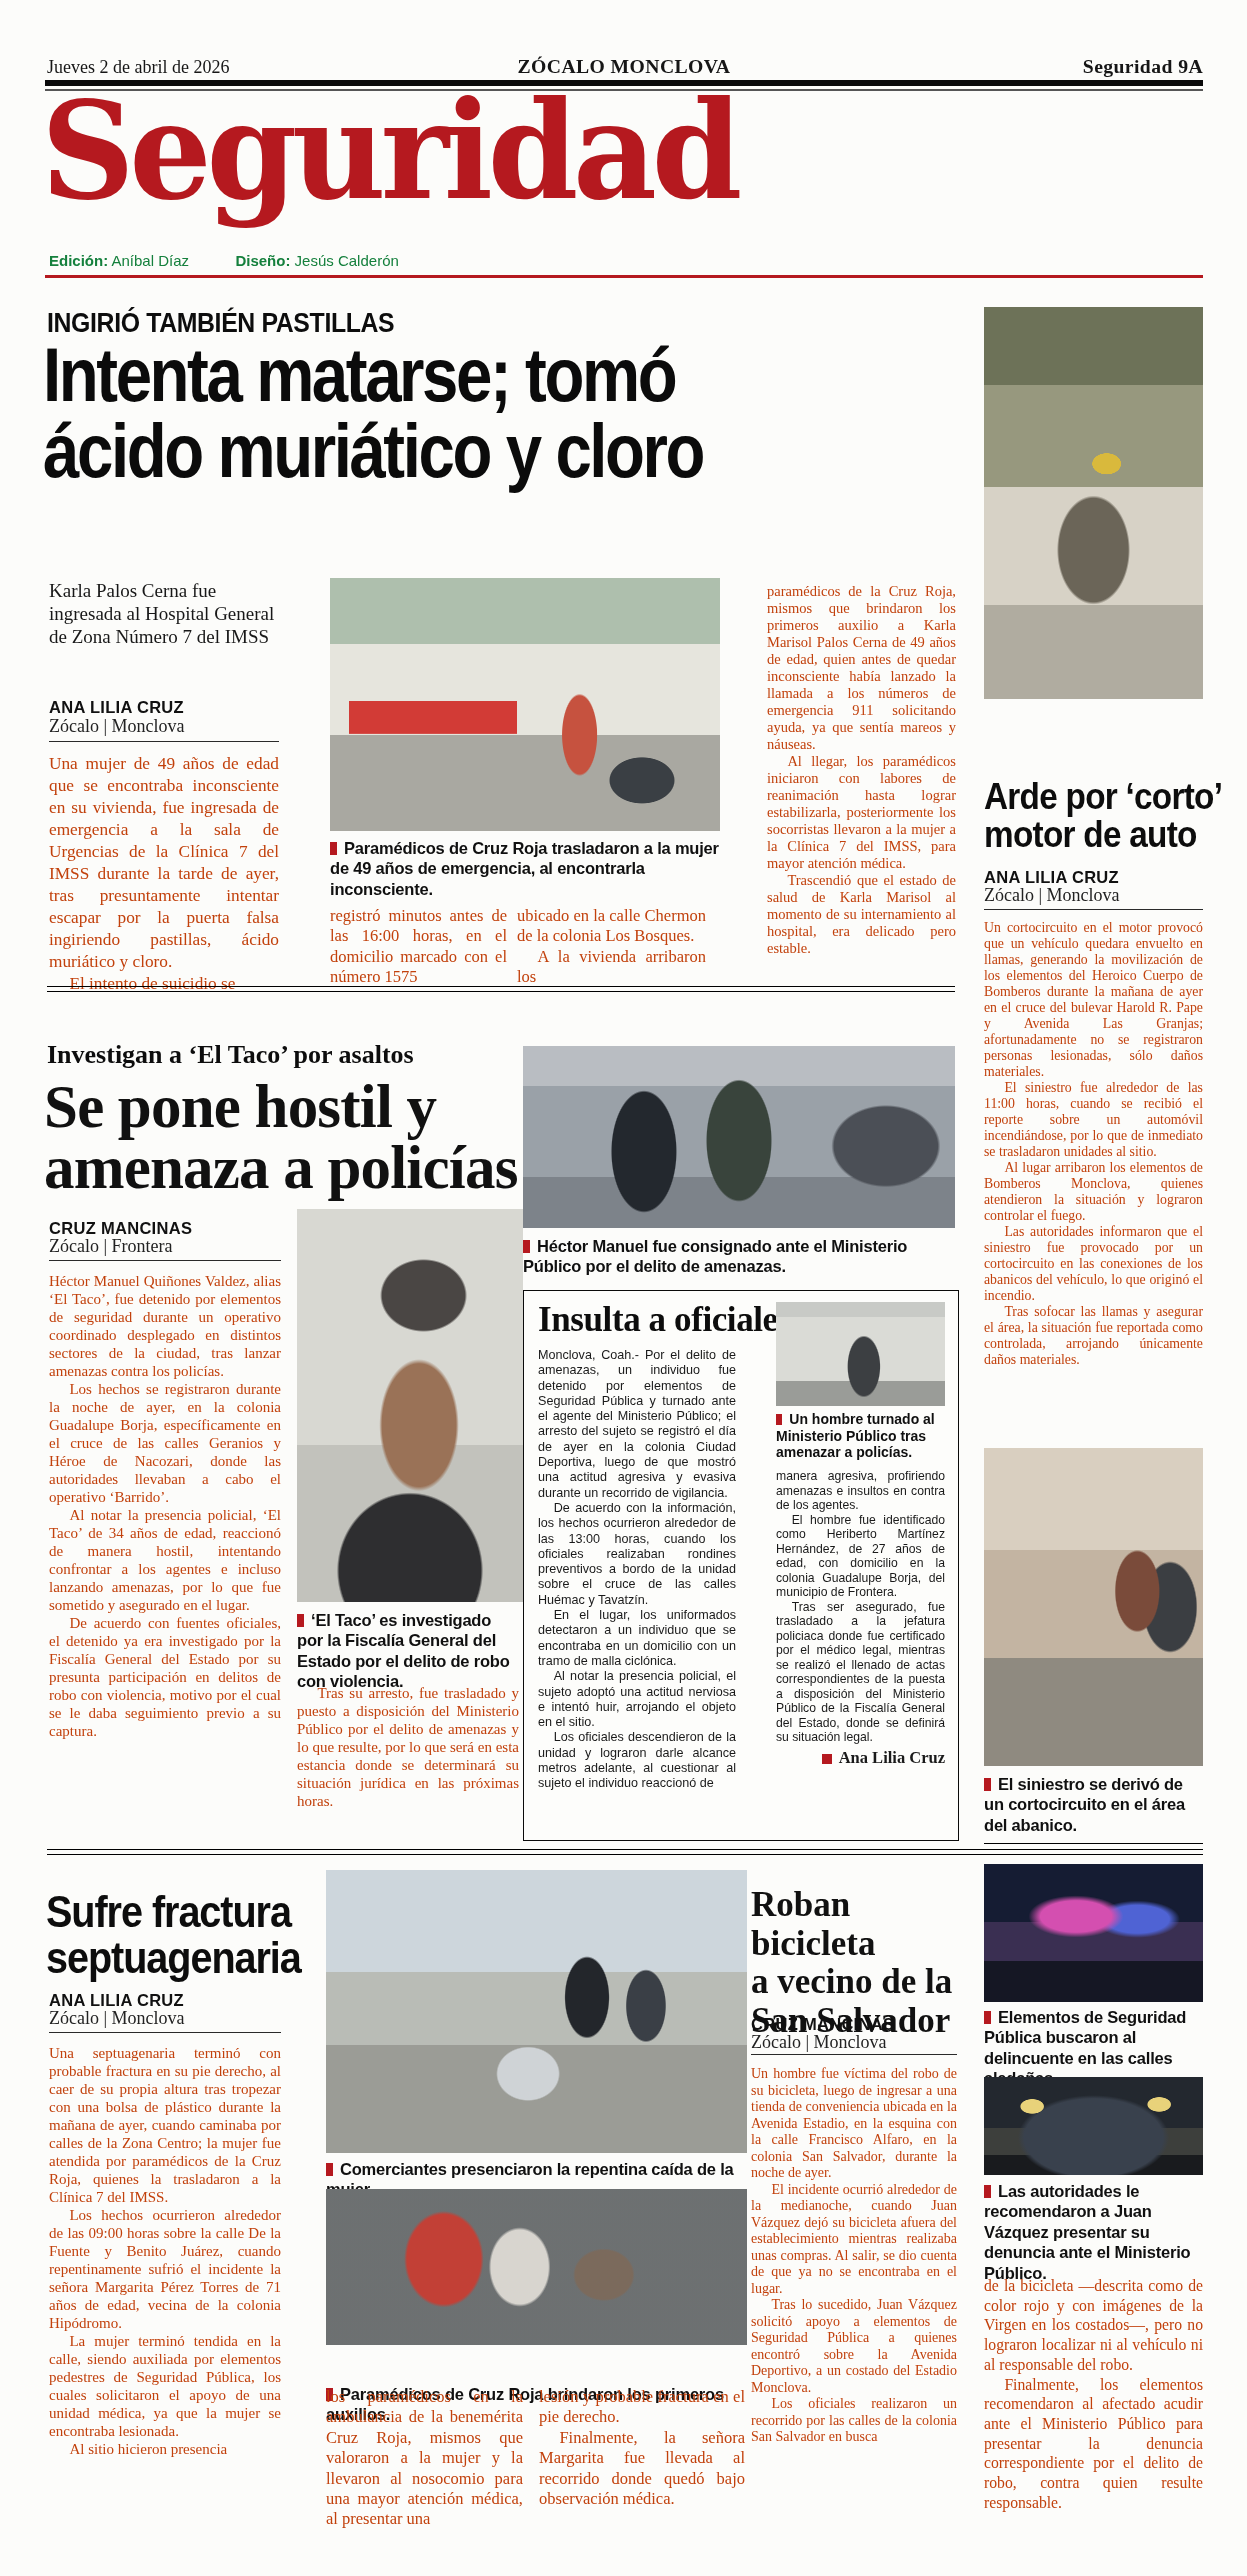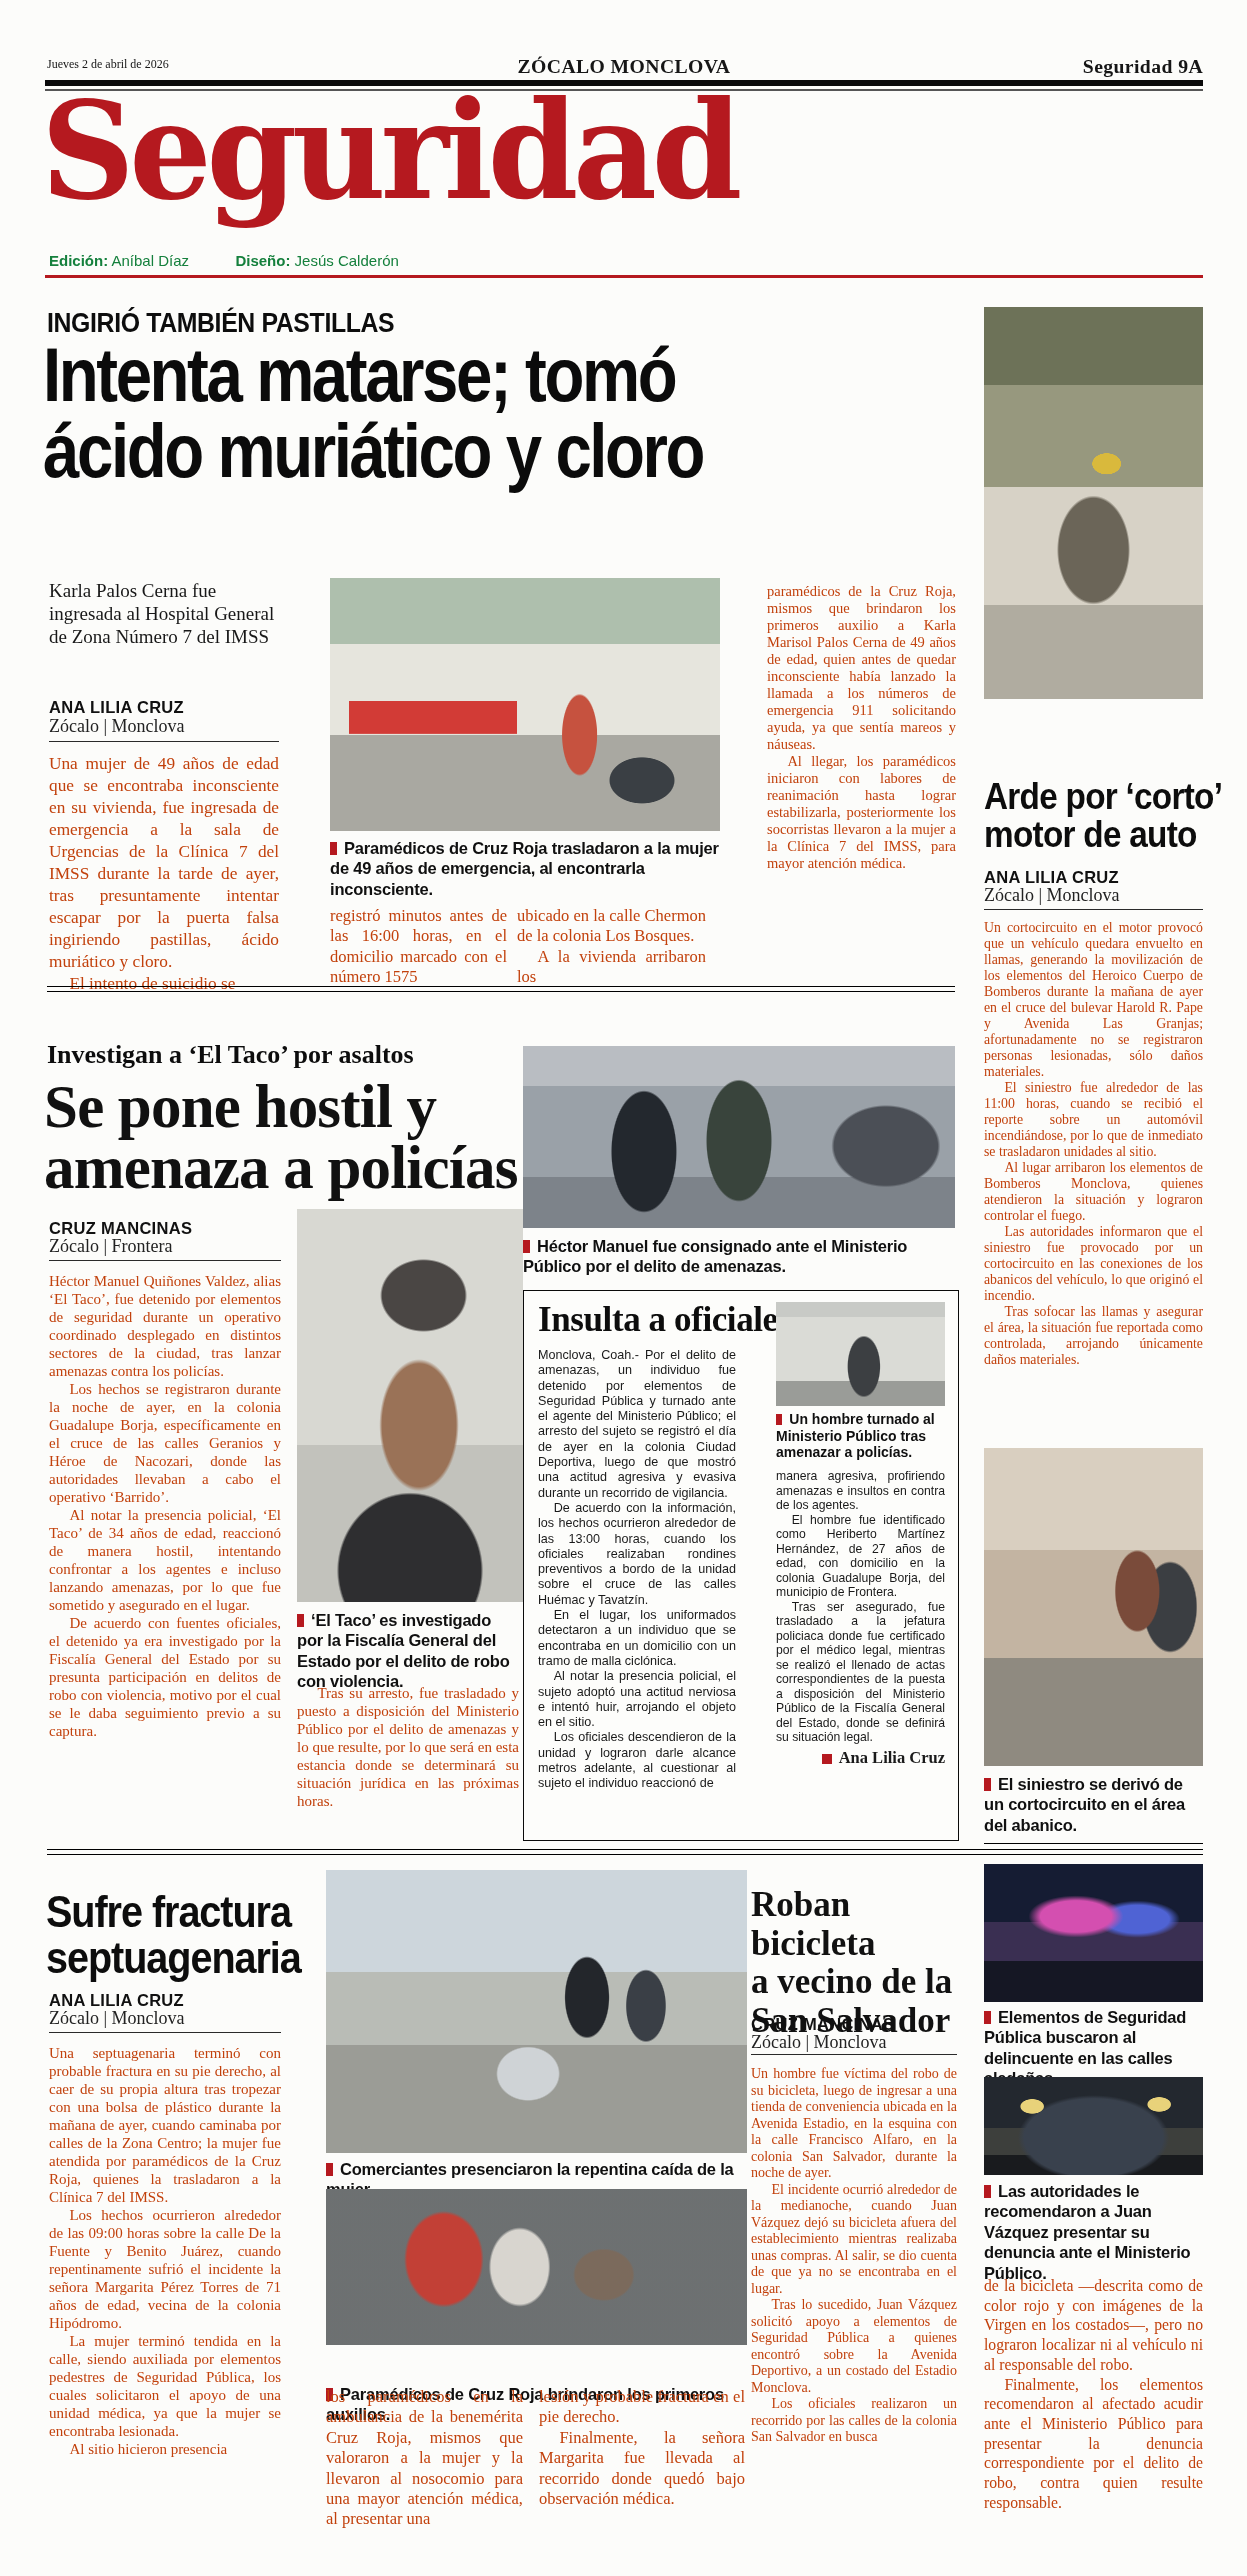--- a/index.html
+++ b/index.html
@@ -2,21 +2,21 @@
 <html style="font-size:12.6px"><head>
 <meta charset="utf-8">
 <style>
   html,body{margin:0;padding:0;background:#e8e8e6;}
   .page{position:relative;width:1248px;height:2576px;background:#fcfcfa;margin:0 auto;overflow:hidden;
         font-family:"Liberation Serif",serif;color:#161616;}
   .abs{position:absolute;}
   .serif{font-family:"Liberation Serif",serif;}
   .nowrap{white-space:nowrap;}
   
-  .mh-date{font-size:12px;text-align:center;}
+  .mh-date{font-size:18px;text-align:center;}
   .mh-brand{font-size:19.7px;font-weight:bold;letter-spacing:0.4px;}
   .mh-bar{background:#0a0a0a;height:5.5px;}
   .mh-thin{background:#555;height:1.6px;}
   .seg-title{font-family:"DejaVu Serif",serif;font-weight:bold;font-size:135px;line-height:1;
              letter-spacing:-5.5px;transform:scaleX(.96);transform-origin:left top;}
   .credits{font-family:"Liberation Sans",sans-serif;font-size:15px;color:#15803d;}
   .credits b{font-weight:bold;}
   .red-rule{height:3.1px;}
   
   .kicker{font-family:"Liberation Sans",sans-serif;font-weight:800;font-size:27px;letter-spacing:-0.4px;
@@ -157,20 +157,21 @@
   <div class="abs bt sz-mid" style="left:330px;top:906px;width:177px;">
     <p>registró minutos antes de las 16:00 horas, en el domicilio marcado con el número 1575</p>
   </div>
   <div class="abs bt sz-mid" style="left:517px;top:906px;width:189px;">
     <p>ubicado en la calle Chermon de la colonia Los Bosques.</p>
     <p>A la vivienda arribaron los</p>
   </div>
   <div class="abs bt sz-col4" style="left:767px;top:583px;width:189px;height:429px;">
     <p>paramédicos de la Cruz Roja, mismos que brindaron los primeros auxilio a Karla Marisol Palos Cerna de 49 años de edad, quien antes de quedar inconsciente había lanzado la llamada a los números de emergencia 911 solicitando ayuda, ya que sentía mareos y náuseas.</p>
     <p>Al llegar, los paramédicos iniciaron con labores de reanimación hasta lograr estabilizarla, posteriormente los socorristas llevaron a la mujer a la Clínica 7 del IMSS, para mayor atención médica.</p>
+    <p>Trascendió que el estado de salud de Karla Marisol al momento de su internamiento al hospital, era delicado pero estable.</p>
   </div>
 
   <div class="abs dbl-rule" style="left:47px;top:986px;width:908px;"></div>
 
   <div class="abs photo ph-bomberos" style="left:984px;top:307px;width:219px;height:392px;"></div>
   <div class="abs hl-rail" style="left:984px;top:778px;">
     <div class="nowrap">Arde por ‘corto’</div>
     <div class="nowrap">motor de auto</div>
   </div>
   <div class="abs by-name" style="left:984px;top:868px;">ANA LILIA CRUZ</div>

